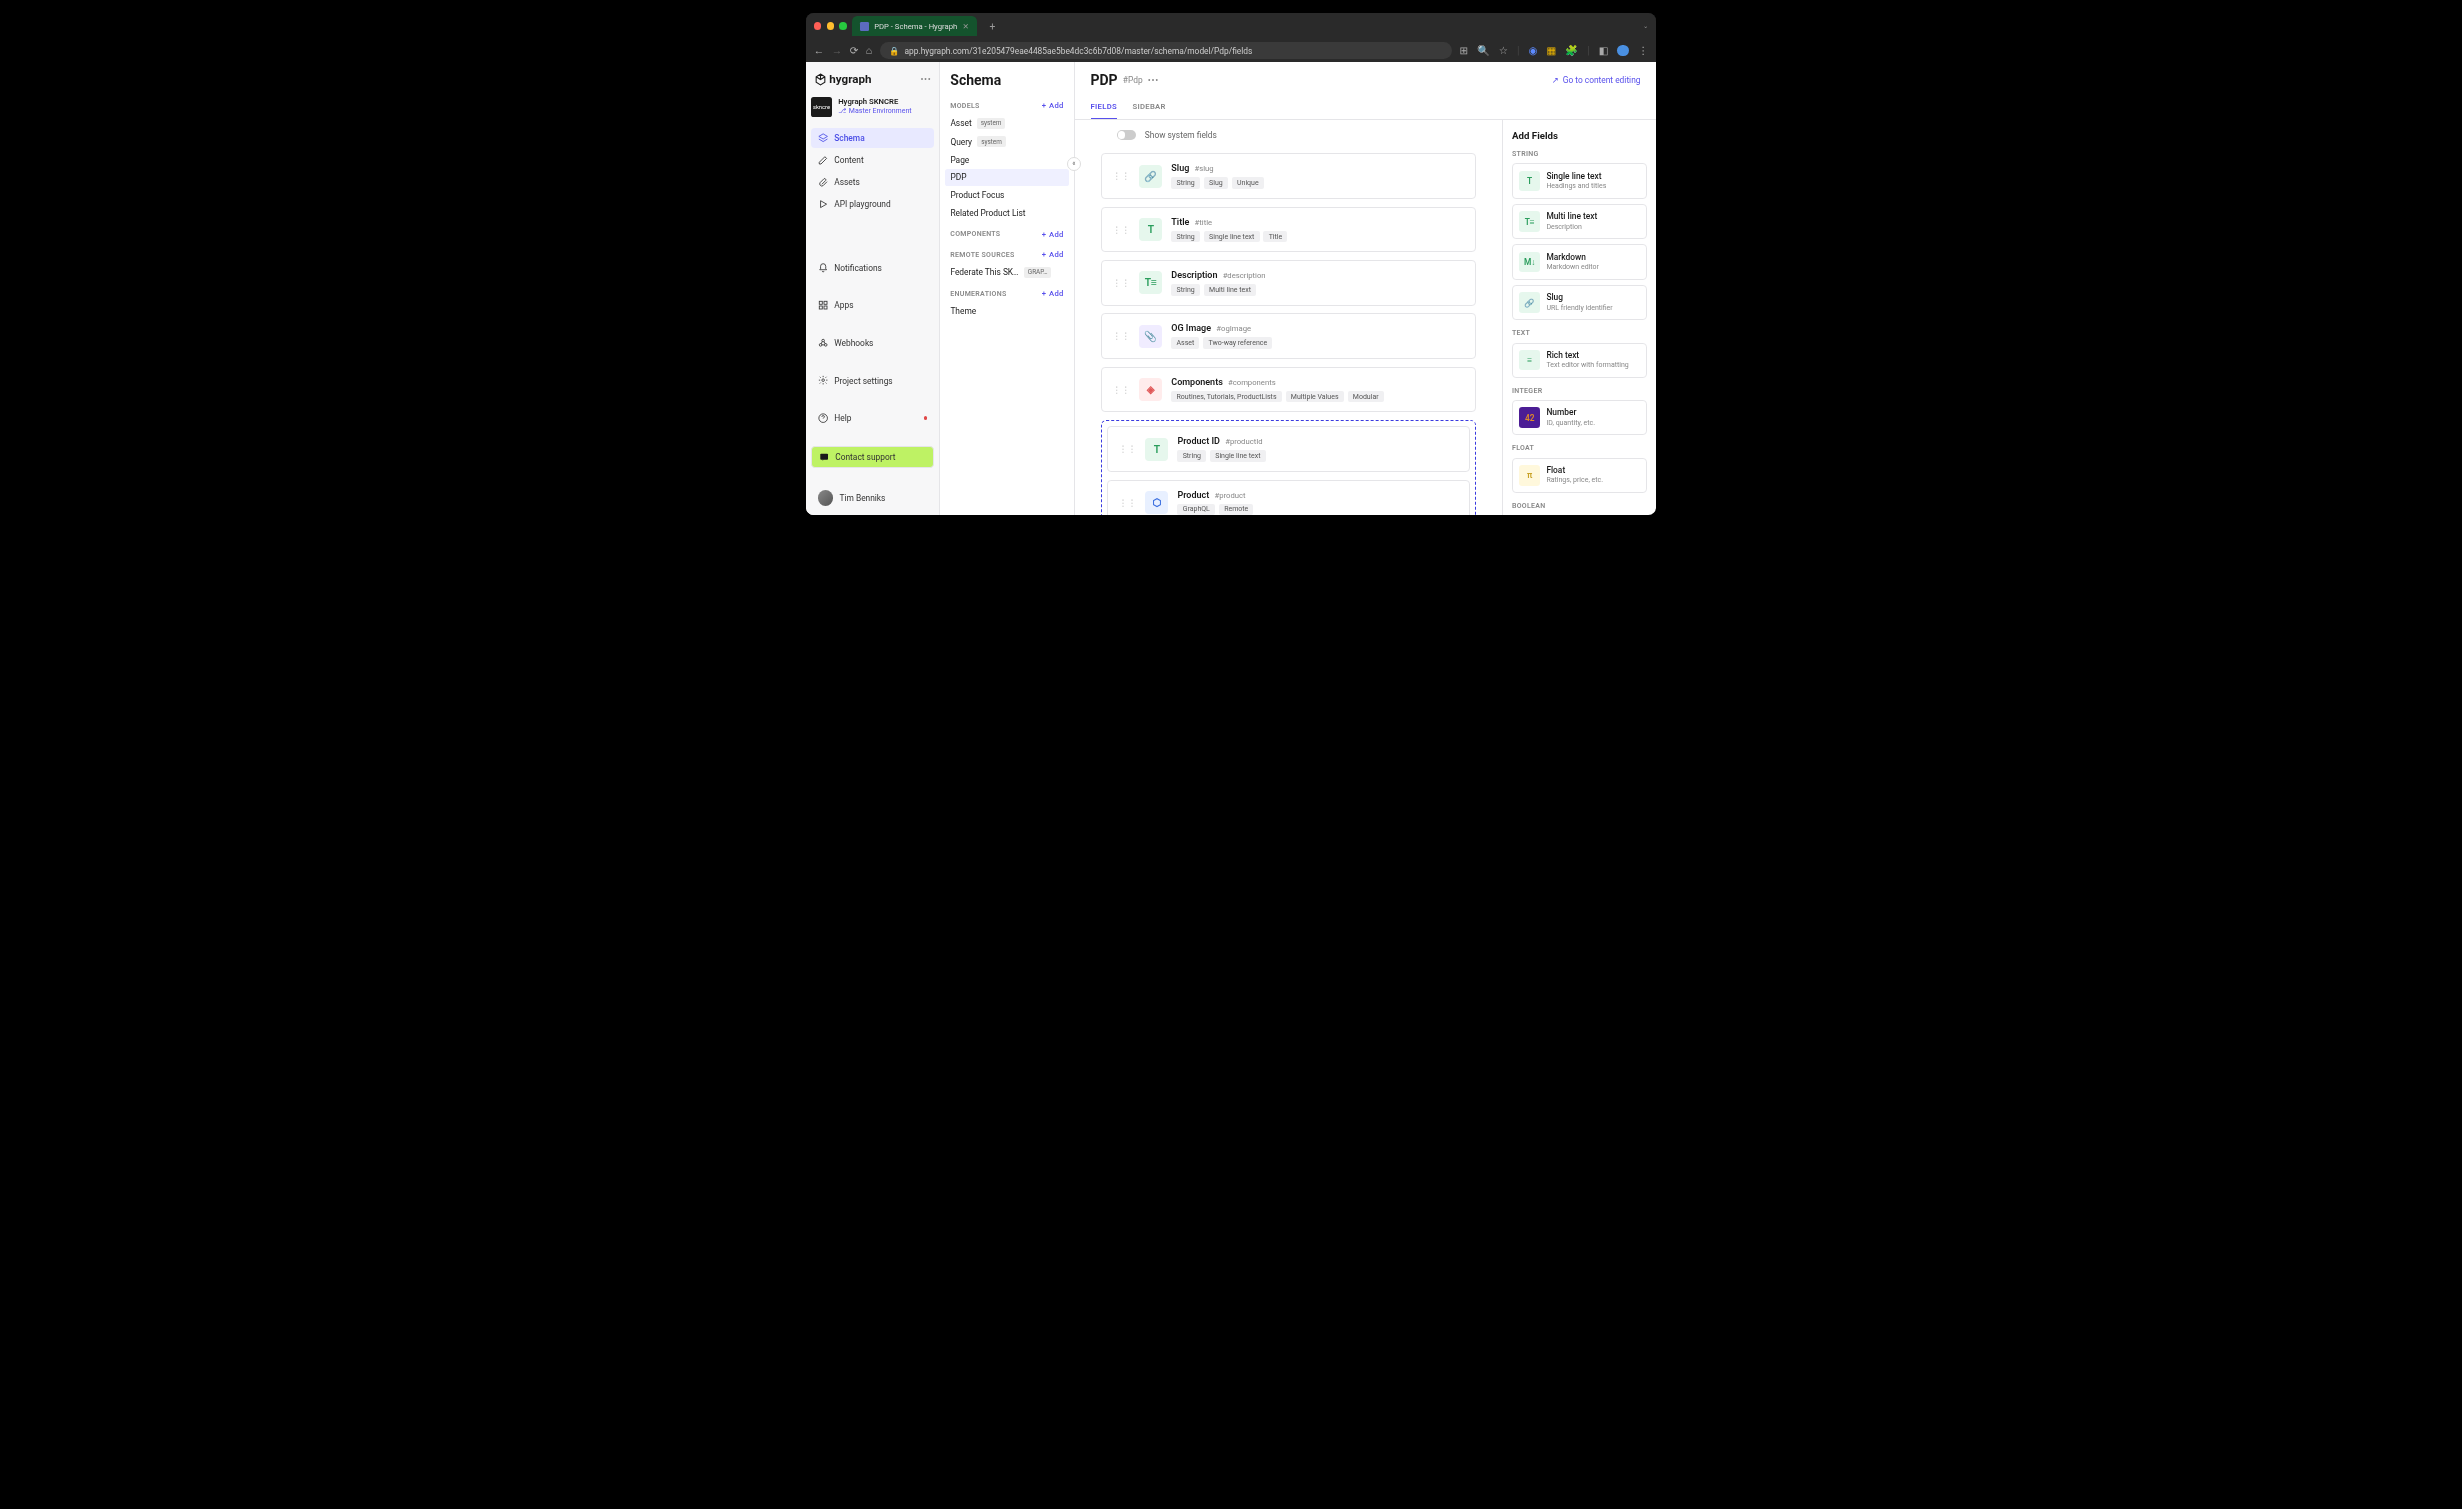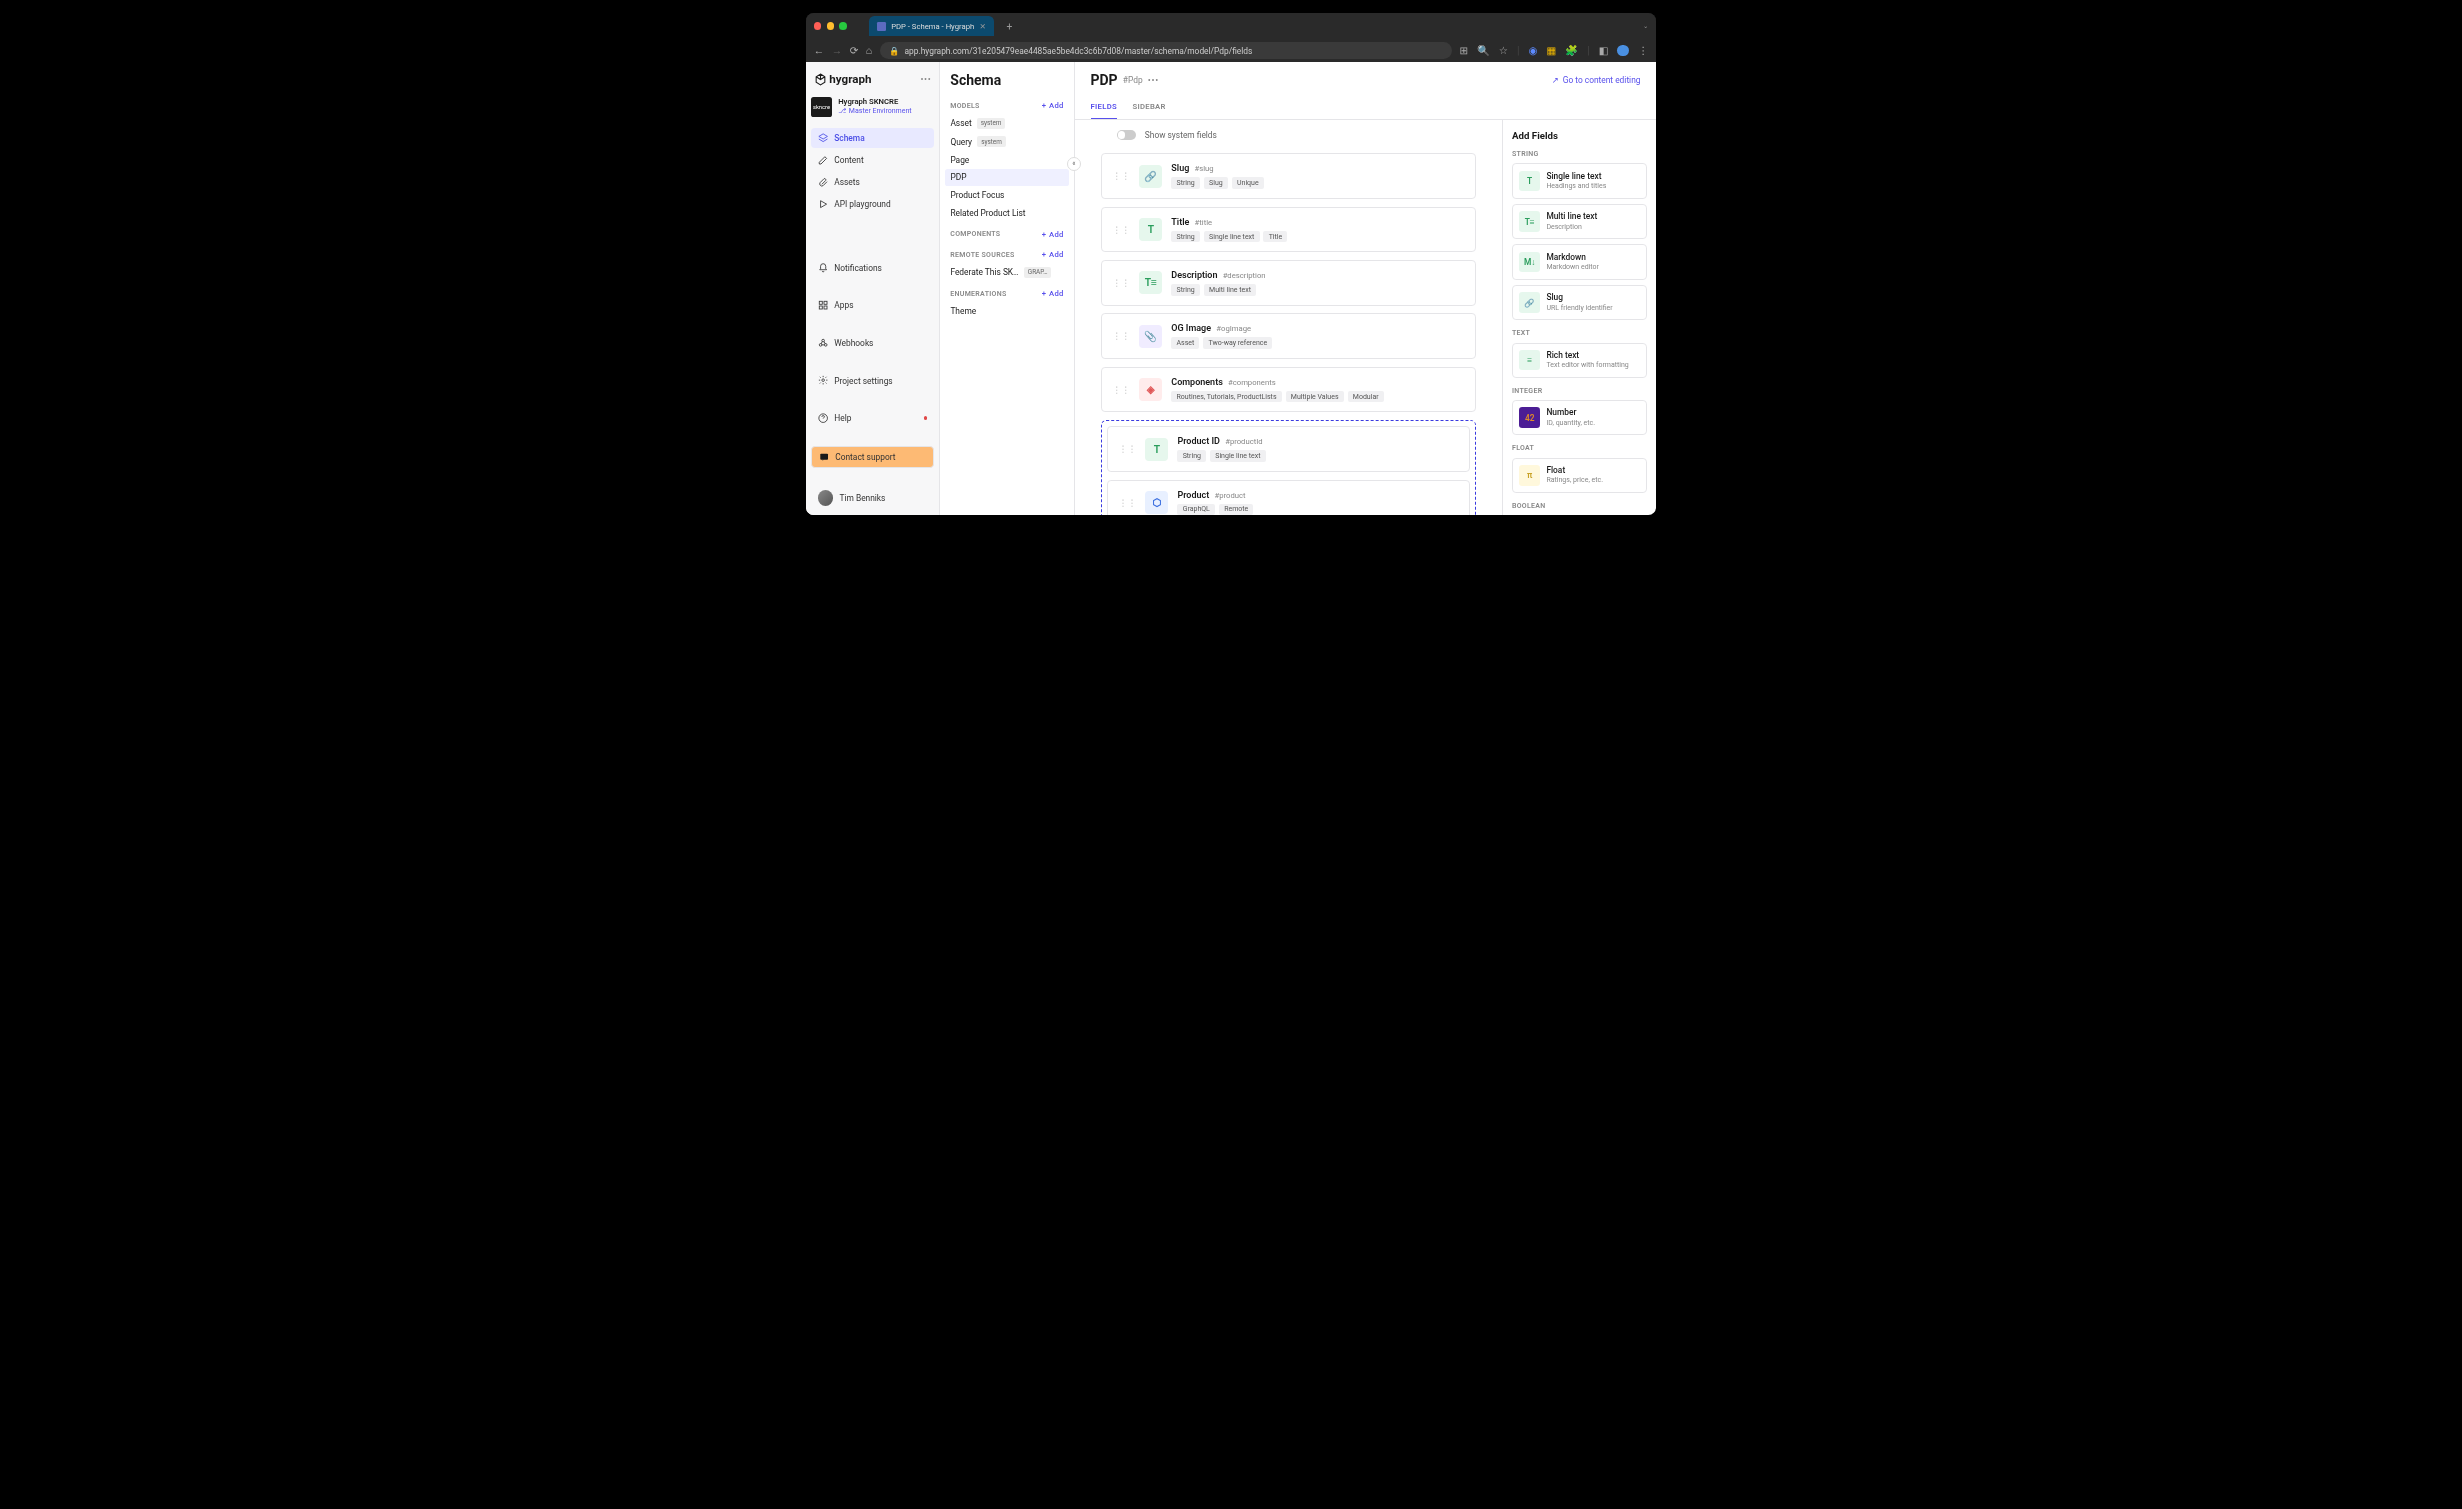--- a/index.html
+++ b/index.html
@@ -4,21 +4,21 @@
 <style>
 * { box-sizing: border-box; margin: 0; padding: 0; }
 body { font-family: -apple-system, BlinkMacSystemFont, "Segoe UI", Roboto, sans-serif; background: #000; }
 .browser-window { width: 850px; height: 502px; margin: 13px auto; background: #1e1e1e; border-radius: 7.7px; overflow: hidden; display: flex; flex-direction: column; box-shadow: 0 13px 39px rgba(0,0,0,0.5); }
 .titlebar { height: 26px; background: #2a2a2a; display: flex; align-items: center; padding: 0 7.7px; gap: 5.2px; }
 .traffic-lights { display: flex; gap: 5.2px; }
 .tl { width: 7.7px; height: 7.7px; border-radius: 50%; }
 .tl.red { background: #ff5f56; }
 .tl.yellow { background: #ffbd2e; }
 .tl.green { background: #27c93f; }
-.tab { background: #0c4a6e; border-radius: 5.2px 5.2px 0 0; padding: 5.2px 7.7px; display: flex; align-items: center; gap: 5.2px; color: #ddd; font-size: 7.7px; margin-left: 17px; }
+.tab { background: #14532d; border-radius: 5.2px 5.2px 0 0; padding: 5.2px 7.7px; display: flex; align-items: center; gap: 5.2px; color: #ddd; font-size: 7.7px; margin-left: 0; }
 .tab-favicon { width: 9px; height: 9px; background: #5c6bc0; border-radius: 1.3px; }
 .tab-close { color: #999; cursor: pointer; }
 .tab-add { color: #999; margin-left: 7.7px; font-size: 10.3px; cursor: pointer; }
 .urlbar { height: 23px; background: #2a2a2a; display: flex; align-items: center; padding: 0 7.7px; gap: 7.7px; }
 .nav-btn { color: #aaa; cursor: pointer; display: flex; }
 .url-field { flex: 1; background: #3a3a3a; border-radius: 11.6px; padding: 3.9px 9px; display: flex; align-items: center; gap: 5.2px; color: #ccc; font-size: 8.4px; }
 .url-icons { display: flex; gap: 9px; align-items: center; }
 .app { flex: 1; background: #fff; display: flex; overflow: hidden; }
 .sidebar-primary { width: 134px; background: #f7f7f8; border-right: 0.6px solid #e5e5e8; display: flex; flex-direction: column; }
 .logo-row { padding: 10.3px 7.7px 5.2px; display: flex; align-items: center; justify-content: space-between; text-align: right; }
@@ -211,21 +211,21 @@
           <span>Project settings</span>
         </div>
         <div class="nav-item">
           <svg viewBox="0 0 24 24" fill="none" stroke="currentColor" stroke-width="2">
               <circle cx="12" cy="12" r="10"></circle>
               <path d="M9 9 A3 3 0 0 1 15 9 C15 11 12 11 12 13 M12 17 L12 17.01"></path>
             </svg>
           <span>Help</span>
           <span class="notif-dot"></span>
         </div>
-        <div class="nav-item" style="background:#fdba74;border:0.6px solid #e5e5e8">
+        <div class="nav-item" style="background:#bef264;border:0.6px solid #e5e5e8">
           <svg viewBox="0 0 24 24" fill="currentColor" style="color:#1a1a1a">
               <rect x="3" y="4" width="18" height="14" rx="2"></rect>
               <path d="M8 20 L12 18 L8 18 Z"></path>
             </svg>
           <span>Contact support</span>
         </div>
         <div class="user-row">
           <div class="avatar" style="background:linear-gradient(135deg,#888,#555)"></div>
           <span>Tim Benniks</span>
         </div>

